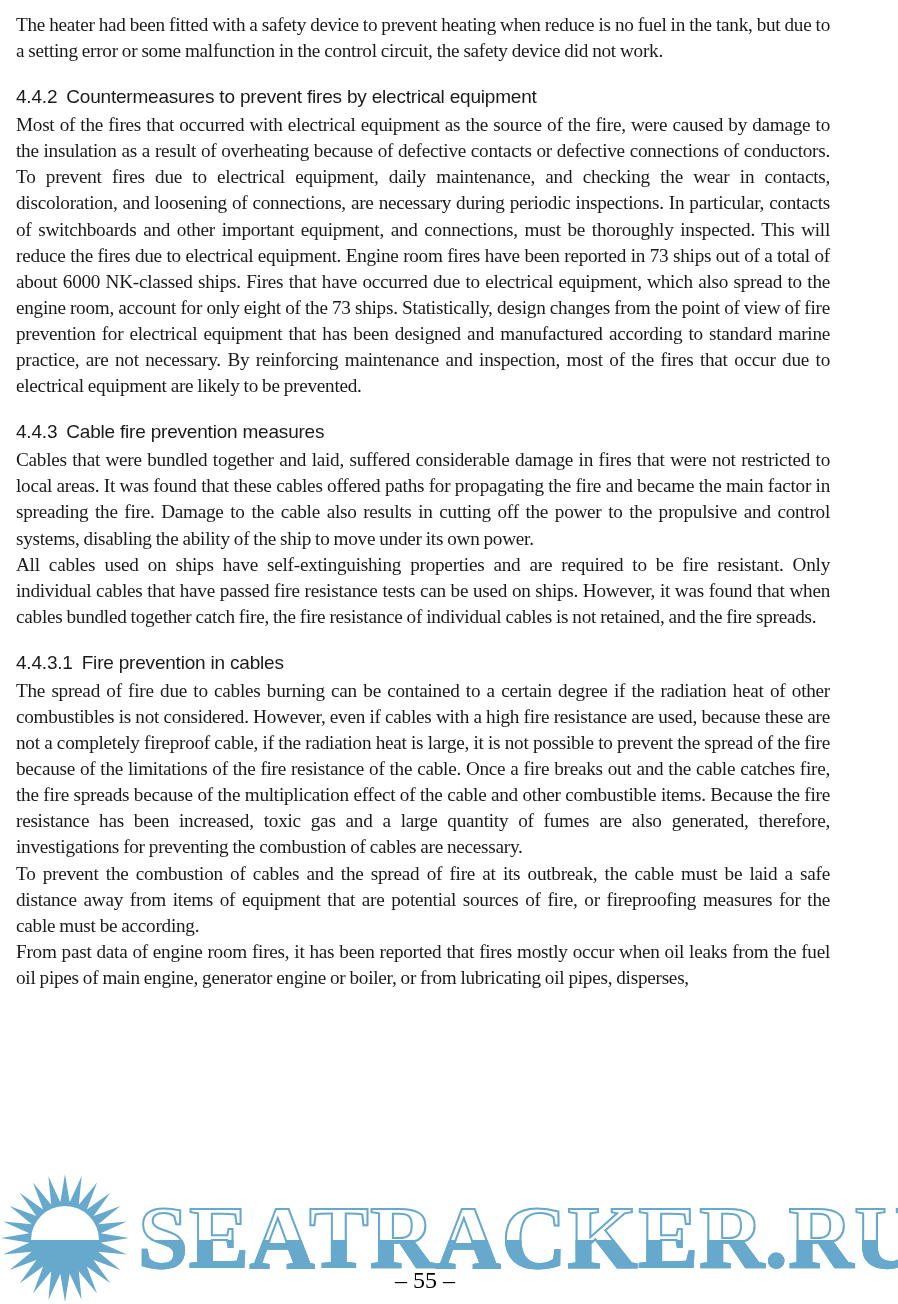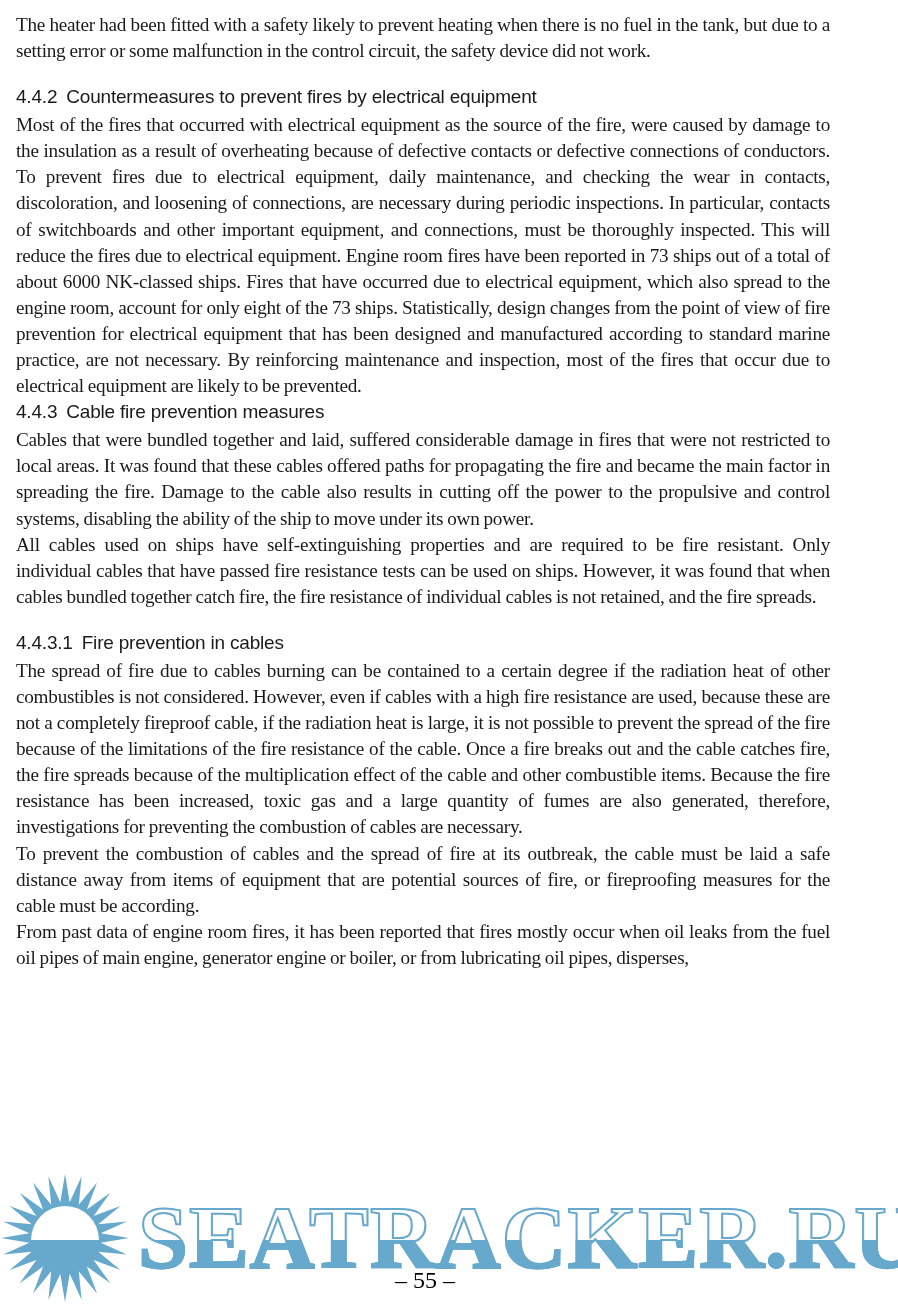--- a/index.html
+++ b/index.html
@@ -21,21 +21,21 @@
     .heading {
       font-family: "Liberation Sans", "DejaVu Sans", sans-serif;
       font-weight: normal;
       font-size: 19px;
       line-height: 26px;
       margin: 0;
       letter-spacing: -0.2px;
     }
     .heading .num { margin-right: 9px; }
     #h442 { margin-top: 20px; margin-bottom: 2px; }
-    #h443 { margin-bottom: 2px; }
+    #h443 { margin-top: 20px; margin-bottom: 2px; }
     #h4431 { margin-top: 20px; margin-bottom: 2px; }
 
     .watermark {
       position: absolute; left: 0; top: 1185px; width: 898px; height: 100px;
       pointer-events: none;
     }
     .wm-text {
       position: absolute; left: 138px; top: 1194px;
       font-family: "Liberation Serif", "DejaVu Serif", serif;
       font-weight: bold;
@@ -56,21 +56,21 @@
       text-align: center;
       font-size: 24px;
       font-family: "Liberation Serif", "DejaVu Serif", serif;
       color: #000000;
     }
   </style>
 </head>
 <body>
 
 <div class="page">
-  <p class="para">The heater had been fitted with a safety likely to prevent heating when there is no fuel in the tank, but due to a setting error or some malfunction in the control circuit, the safety device did not work.</p>
+  <p class="para">The heater had been fitted with a safety device to prevent heating when reduce is no fuel in the tank, but due to a setting error or some malfunction in the control circuit, the safety device did not work.</p>
 
   <h2 class="heading" id="h442">
     <span class="num">4.4.2</span><span>Countermeasures to prevent fires by electrical equipment</span>
   </h2>
   <p class="para">Most of the fires that occurred with electrical equipment as the source of the fire, were caused by damage to the insulation as a result of overheating because of defective contacts or defective connections of conductors.  To prevent fires due to electrical equipment, daily maintenance, and checking the wear in contacts, discoloration, and loosening of connections, are necessary during periodic inspections.  In particular, contacts of switchboards and other important equipment, and connections, must be thoroughly inspected.  This will reduce the fires due to electrical equipment. Engine room fires have been reported in 73 ships out of a total of about 6000 NK-classed ships. Fires that have occurred due to electrical equipment, which also spread to the engine room, account for only eight of the 73 ships.  Statistically, design changes from the point of view of fire prevention for electrical equipment that has been designed and manufactured according to standard marine practice, are not necessary.  By reinforcing maintenance and inspection, most of the fires that occur due to electrical equipment are likely to be prevented.</p>
 
   <h2 class="heading" id="h443">
     <span class="num">4.4.3</span><span>Cable fire prevention measures</span>
   </h2>
   <p class="para">Cables that were bundled together and laid, suffered considerable damage in fires that were not restricted to local areas.  It was found that these cables offered paths for propagating the fire and became the main factor in spreading the fire.  Damage to the cable also results in cutting off the power to the propulsive and control systems, disabling the ability of the ship to move under its own power.</p>

